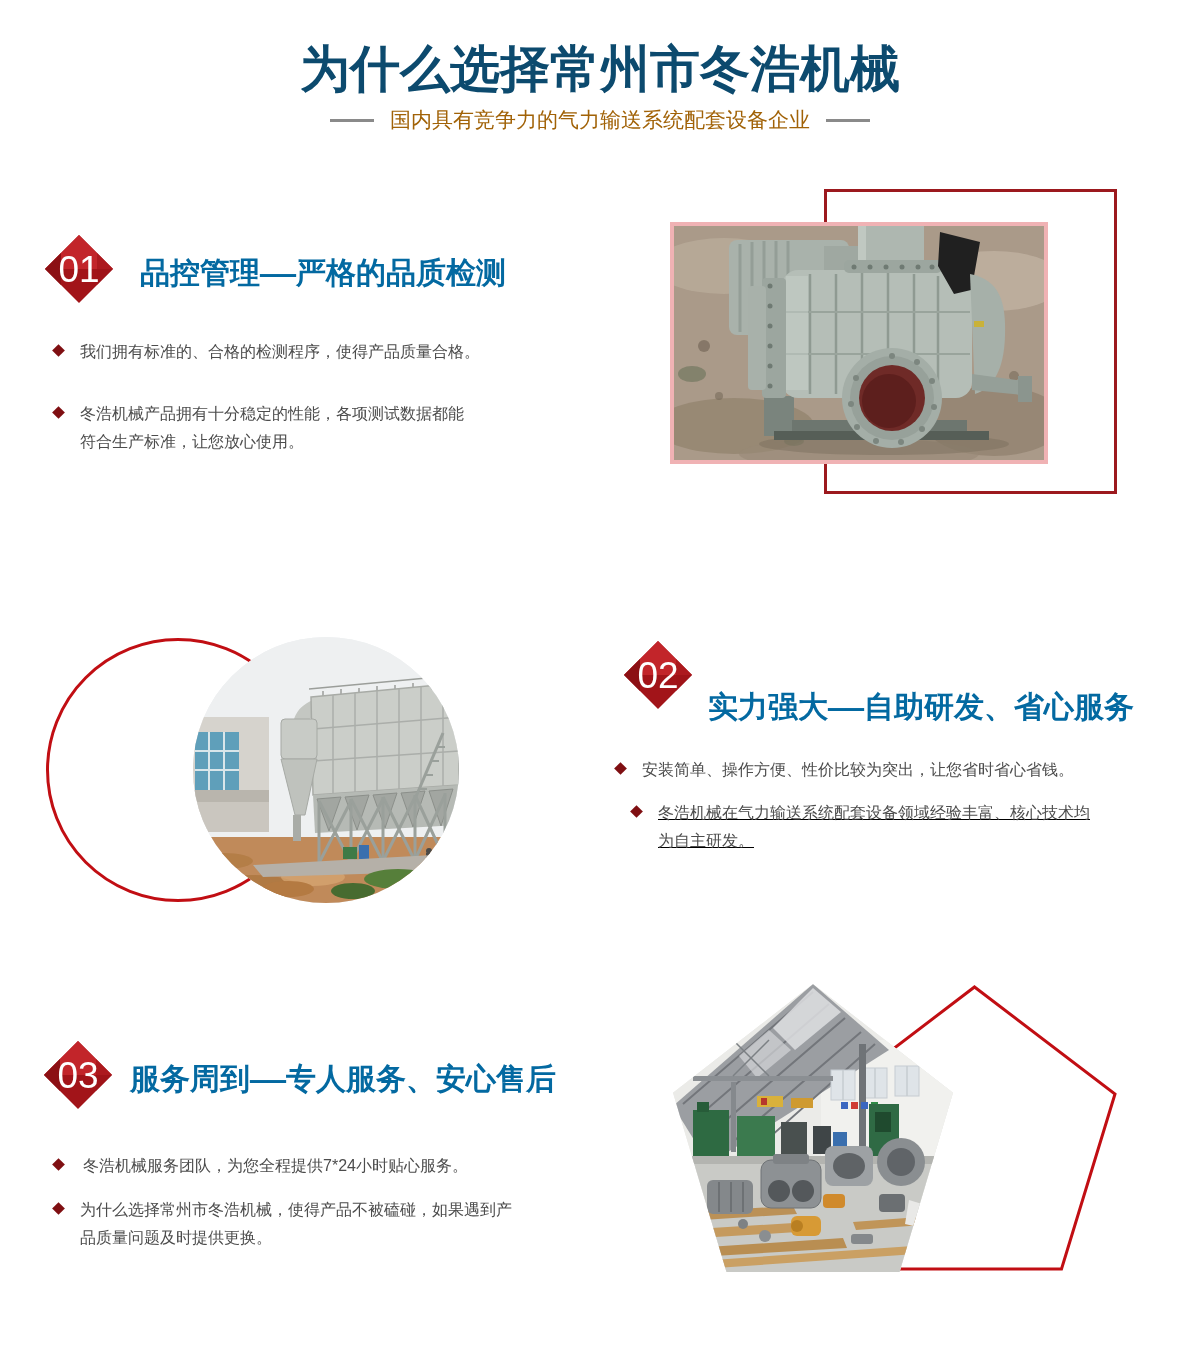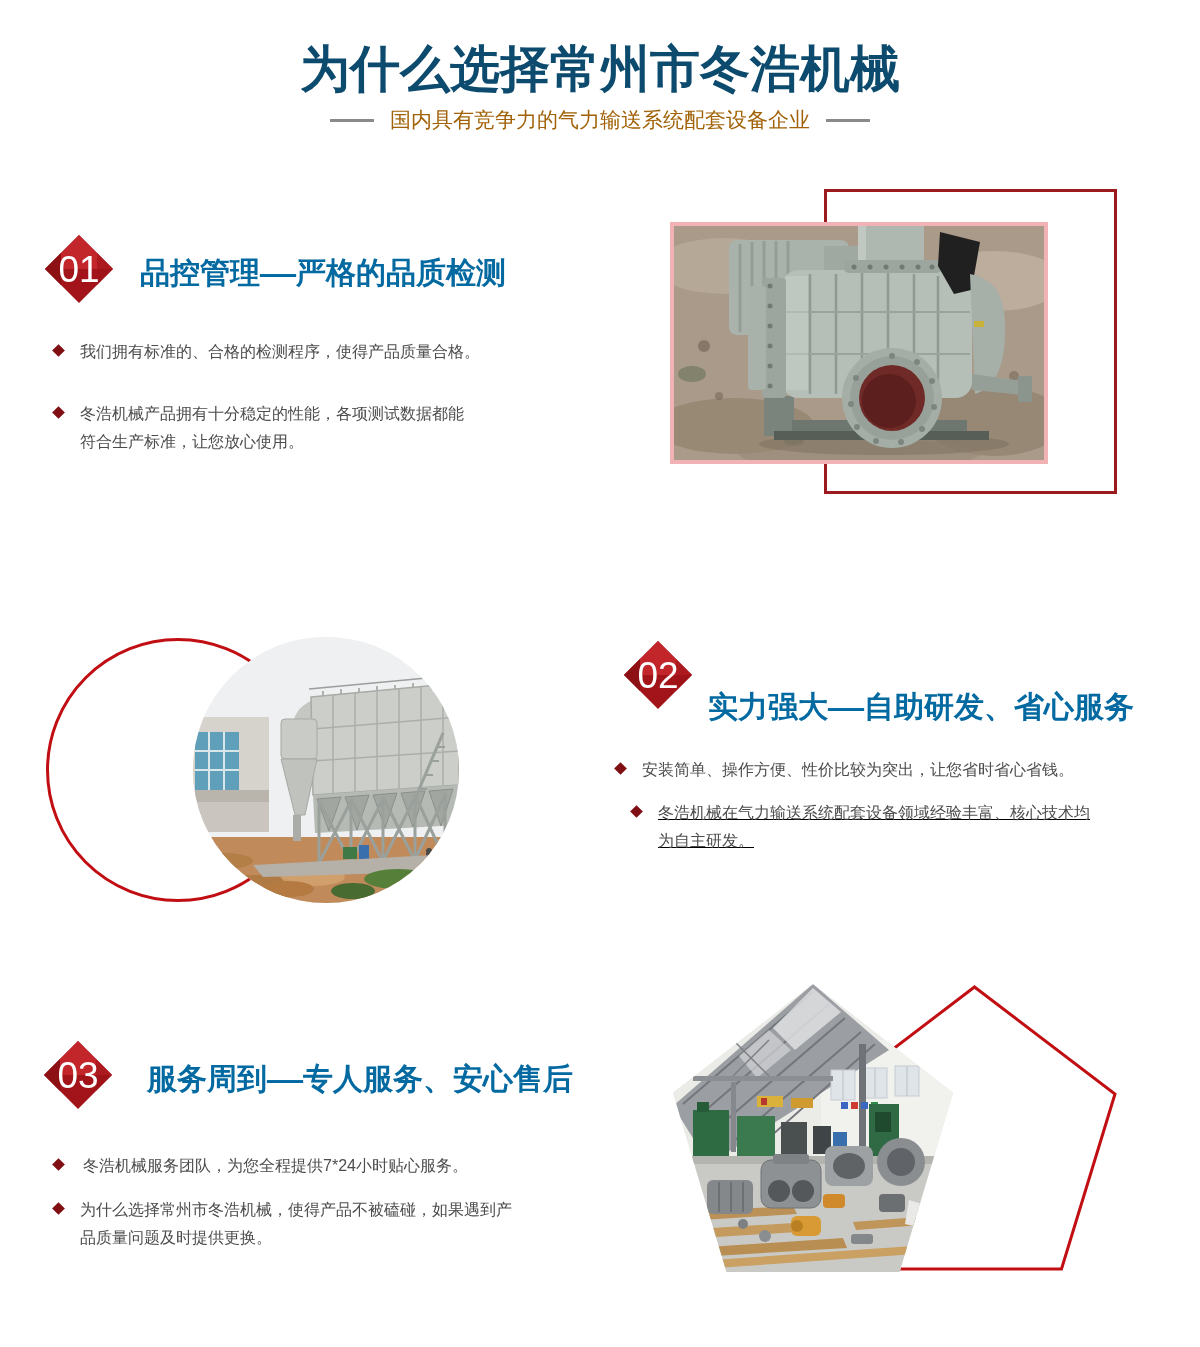--- a/index.html
+++ b/index.html
@@ -17,21 +17,21 @@
   .badge{position:absolute;width:68px;height:68px;}
   .badge text{font-size:37px;fill:#ffffff;font-family:"Liberation Sans","DejaVu Sans",sans-serif;}
   .badge-01{left:45px;top:235px;}
   .badge-02{left:624px;top:641px;}
   .badge-03{left:44px;top:1041px;}
 
   
   .heading{position:absolute;margin:0;font-size:30px;font-weight:bold;color:#0369a1;white-space:nowrap;font-family:Liberation Mono, monospace;}
   .heading-01{left:140px;top:253px;}
   .heading-02{left:708px;top:687px;}
-  .heading-03{left:147px;top:1059px;}
+  .heading-03{left:130px;top:1059px;}
 
   
   .bullet{position:absolute;display:flex;gap:17px;}
   .bullet .marker{flex:0 0 auto;width:9px;height:9px;background:#7f0f12;transform:rotate(45deg);margin-top:8px;}
   .bullet p{margin:0;font-size:16px;line-height:28px;color:#4c4c4c;letter-spacing:0;}
   .b-s1-1{left:54px;top:338px;width:440px;}
   .b-s1-2{left:54px;top:400px;width:420px;}
   .b-s2-1{left:616px;top:756px;width:470px;}
   .b-s2-2{left:632px;top:799px;width:466px;text-decoration:underline;}
   .b-s3-1{left:54px;top:1152px;width:470px;gap:20px;}

